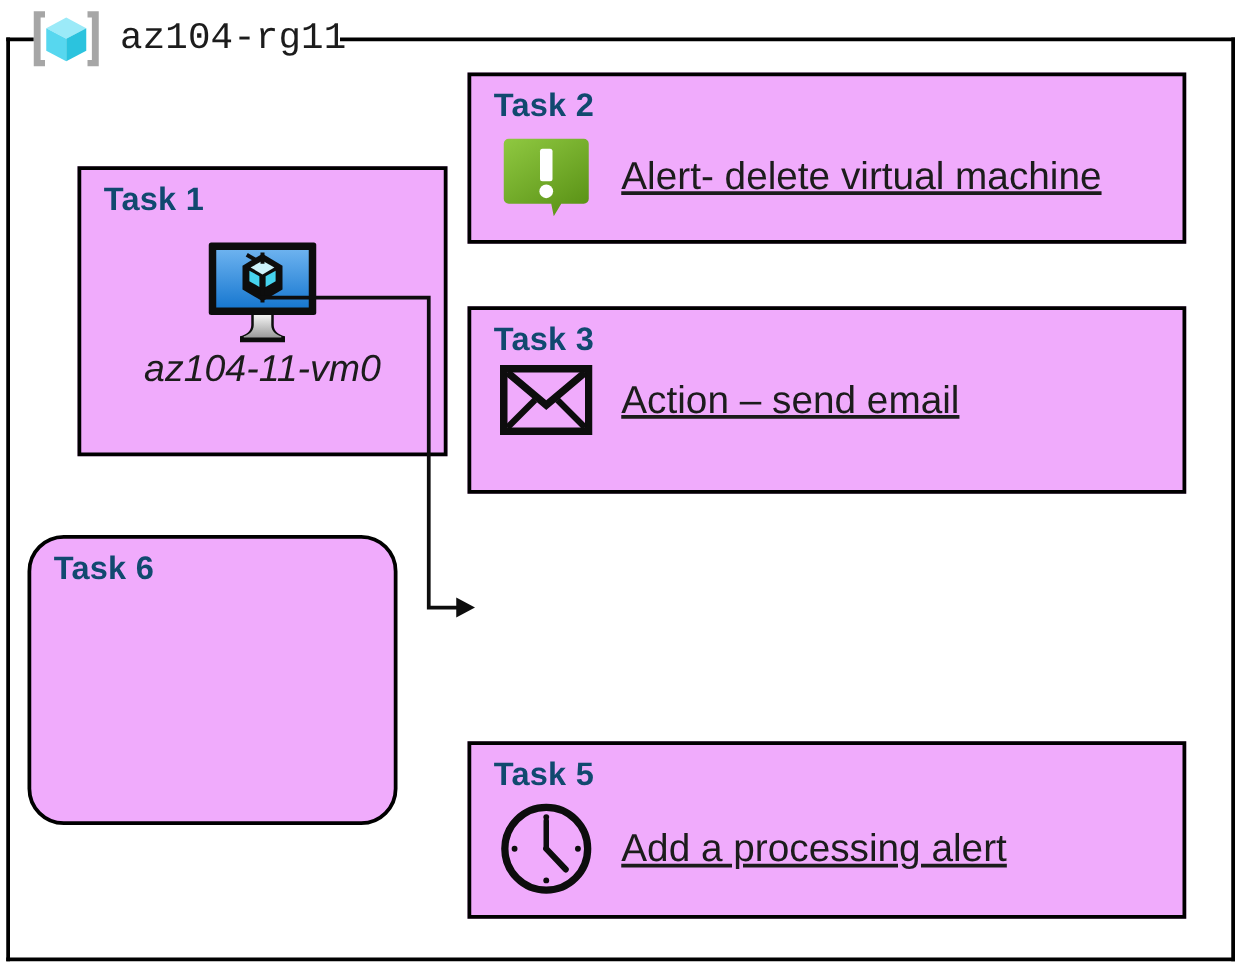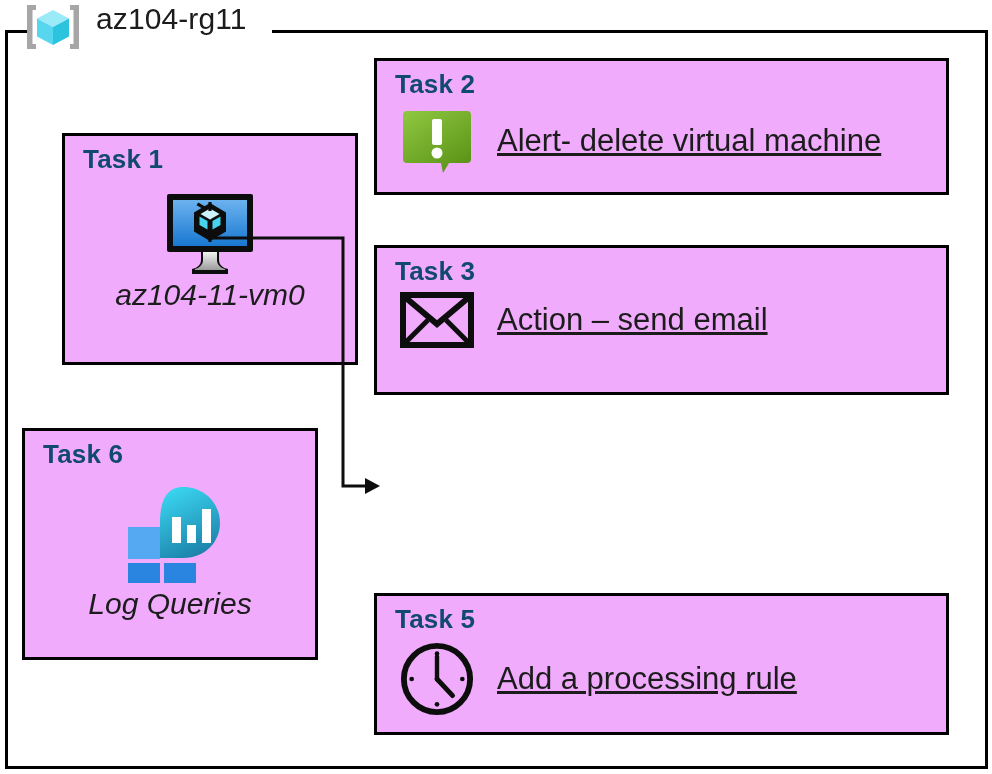--- a/index.html
+++ b/index.html
@@ -39,21 +39,22 @@
     width: 716px; height: 3px;
     background: #000000;
   }
 
   
   .rg-title-row {
     position: absolute;
     left: 22px; top: 2px;
     height: 58px;
     display: flex;
-    align-items: flex-start;
+    align-items: center;
+    font-family: Liberation Mono, monospace;
   }
   .rg-icon {
     width: 62px; height: 50px;
     display: block;
   }
   .rg-title-text {
     font-size: 30px;
     color: #1c1c1c;
     margin-left: 12px;
     letter-spacing: 0.1px;
@@ -113,21 +114,21 @@
   .card-right .label {
     font-size: 31px;
     color: #1c1c1c;
     margin-left: 22px;
     white-space: nowrap;
     text-decoration: underline;
   }
 
   
   #card-task1 { left: 22px;  top: 133px; width: 296px; height: 232px; margin-left: 40px; }
-  #card-task6 { left: 22px;  top: 428px; width: 296px; height: 232px; }
+  #card-task6 { left: 22px;  top: 428px; width: 296px; height: 232px; border-radius: 29px; }
   
   #card-task2 { left: 374px; top: 58px;  width: 575px; height: 137px; }
   #card-task3 { left: 374px; top: 245px; width: 575px; height: 150px; }
   #card-task4 { left: 374px; top: 406px; width: 575px; height: 152px; }
   #card-task5 { left: 374px; top: 593px; width: 575px; height: 142px; }
 
   
   .connector {
     position: absolute;
     left: 200px; top: 225px;
@@ -192,43 +193,20 @@
             <rect x="-20" y="-11" width="8" height="3.2" fill="#0d0d0d" transform="rotate(30)"></rect>
           </g>
         </svg>
       </div>
       <div class="caption">az104-11-vm0</div>
     </div>
   </div>
 
   <div class="card card-left" id="card-task6">
     <div class="card-title">Task 6</div>
-    <div class="card-body">
-      <div class="icon-wrap">
-        <svg width="108" height="98" viewBox="0 0 108 98">
-          <defs>
-            <linearGradient id="laBubble" x1="0.25" y1="0" x2="0.65" y2="1">
-              <stop offset="0" stop-color="#3ad6f0"></stop>
-              <stop offset="1" stop-color="#1b7fa8"></stop>
-            </linearGradient>
-          </defs>
-
-          <rect x="12" y="42" width="32" height="32" fill="#54a9f2"></rect>
-          <rect x="12" y="78" width="32" height="32" fill="#2a85e0"></rect>
-          <rect x="48" y="78" width="32" height="32" fill="#2a85e0"></rect>
-
-          <path d="M67 2 C90 2 104 20 104 38 C104 56 90 73 67 73 L44 73 L44 38 C44 20 48 2 67 2 Z" fill="url(#laBubble)"></path>
-
-          <rect x="56" y="32" width="9" height="26" fill="#ffffff"></rect>
-          <rect x="71" y="40" width="9" height="18" fill="#ffffff"></rect>
-          <rect x="86" y="24" width="9" height="34" fill="#ffffff"></rect>
-        </svg>
-      </div>
-      <div class="caption">Log Queries</div>
-    </div>
   </div>
 
   <div class="card card-right" id="card-task2">
     <div class="card-title">Task 2</div>
     <div class="card-body">
       <div class="icon-wrap">
         <svg width="72" height="72" viewBox="0 0 72 72">
           <defs>
             <linearGradient id="alertG" x1="0.1" y1="0" x2="0.8" y2="1">
               <stop offset="0" stop-color="#8dc63f"></stop>
@@ -270,21 +248,21 @@
           <circle cx="39" cy="13" r="2.4" fill="#0d0d0d"></circle>
           <circle cx="39" cy="65" r="2.4" fill="#0d0d0d"></circle>
           <circle cx="13" cy="39" r="2.4" fill="#0d0d0d"></circle>
           <circle cx="65" cy="39" r="2.4" fill="#0d0d0d"></circle>
 
           <path d="M39 39 L39 16" fill="none" stroke="#0d0d0d" stroke-width="4.5" stroke-linecap="round"></path>
 
           <path d="M39 39 L55 56" fill="none" stroke="#0d0d0d" stroke-width="5" stroke-linecap="round"></path>
         </svg>
       </div>
-      <div class="label">Add a processing rule</div>
+      <div class="label">Add a processing alert</div>
     </div>
   </div>
 
   <svg class="connector" viewBox="0 0 190 285">
 
     <path d="M8 13 L143 13 L143 261 L167 261" fill="none" stroke="#0d0d0d" stroke-width="3"></path>
     <path d="M165 253 L180 261 L165 269 Z" fill="#0d0d0d"></path>
   </svg>
 
 </div>

